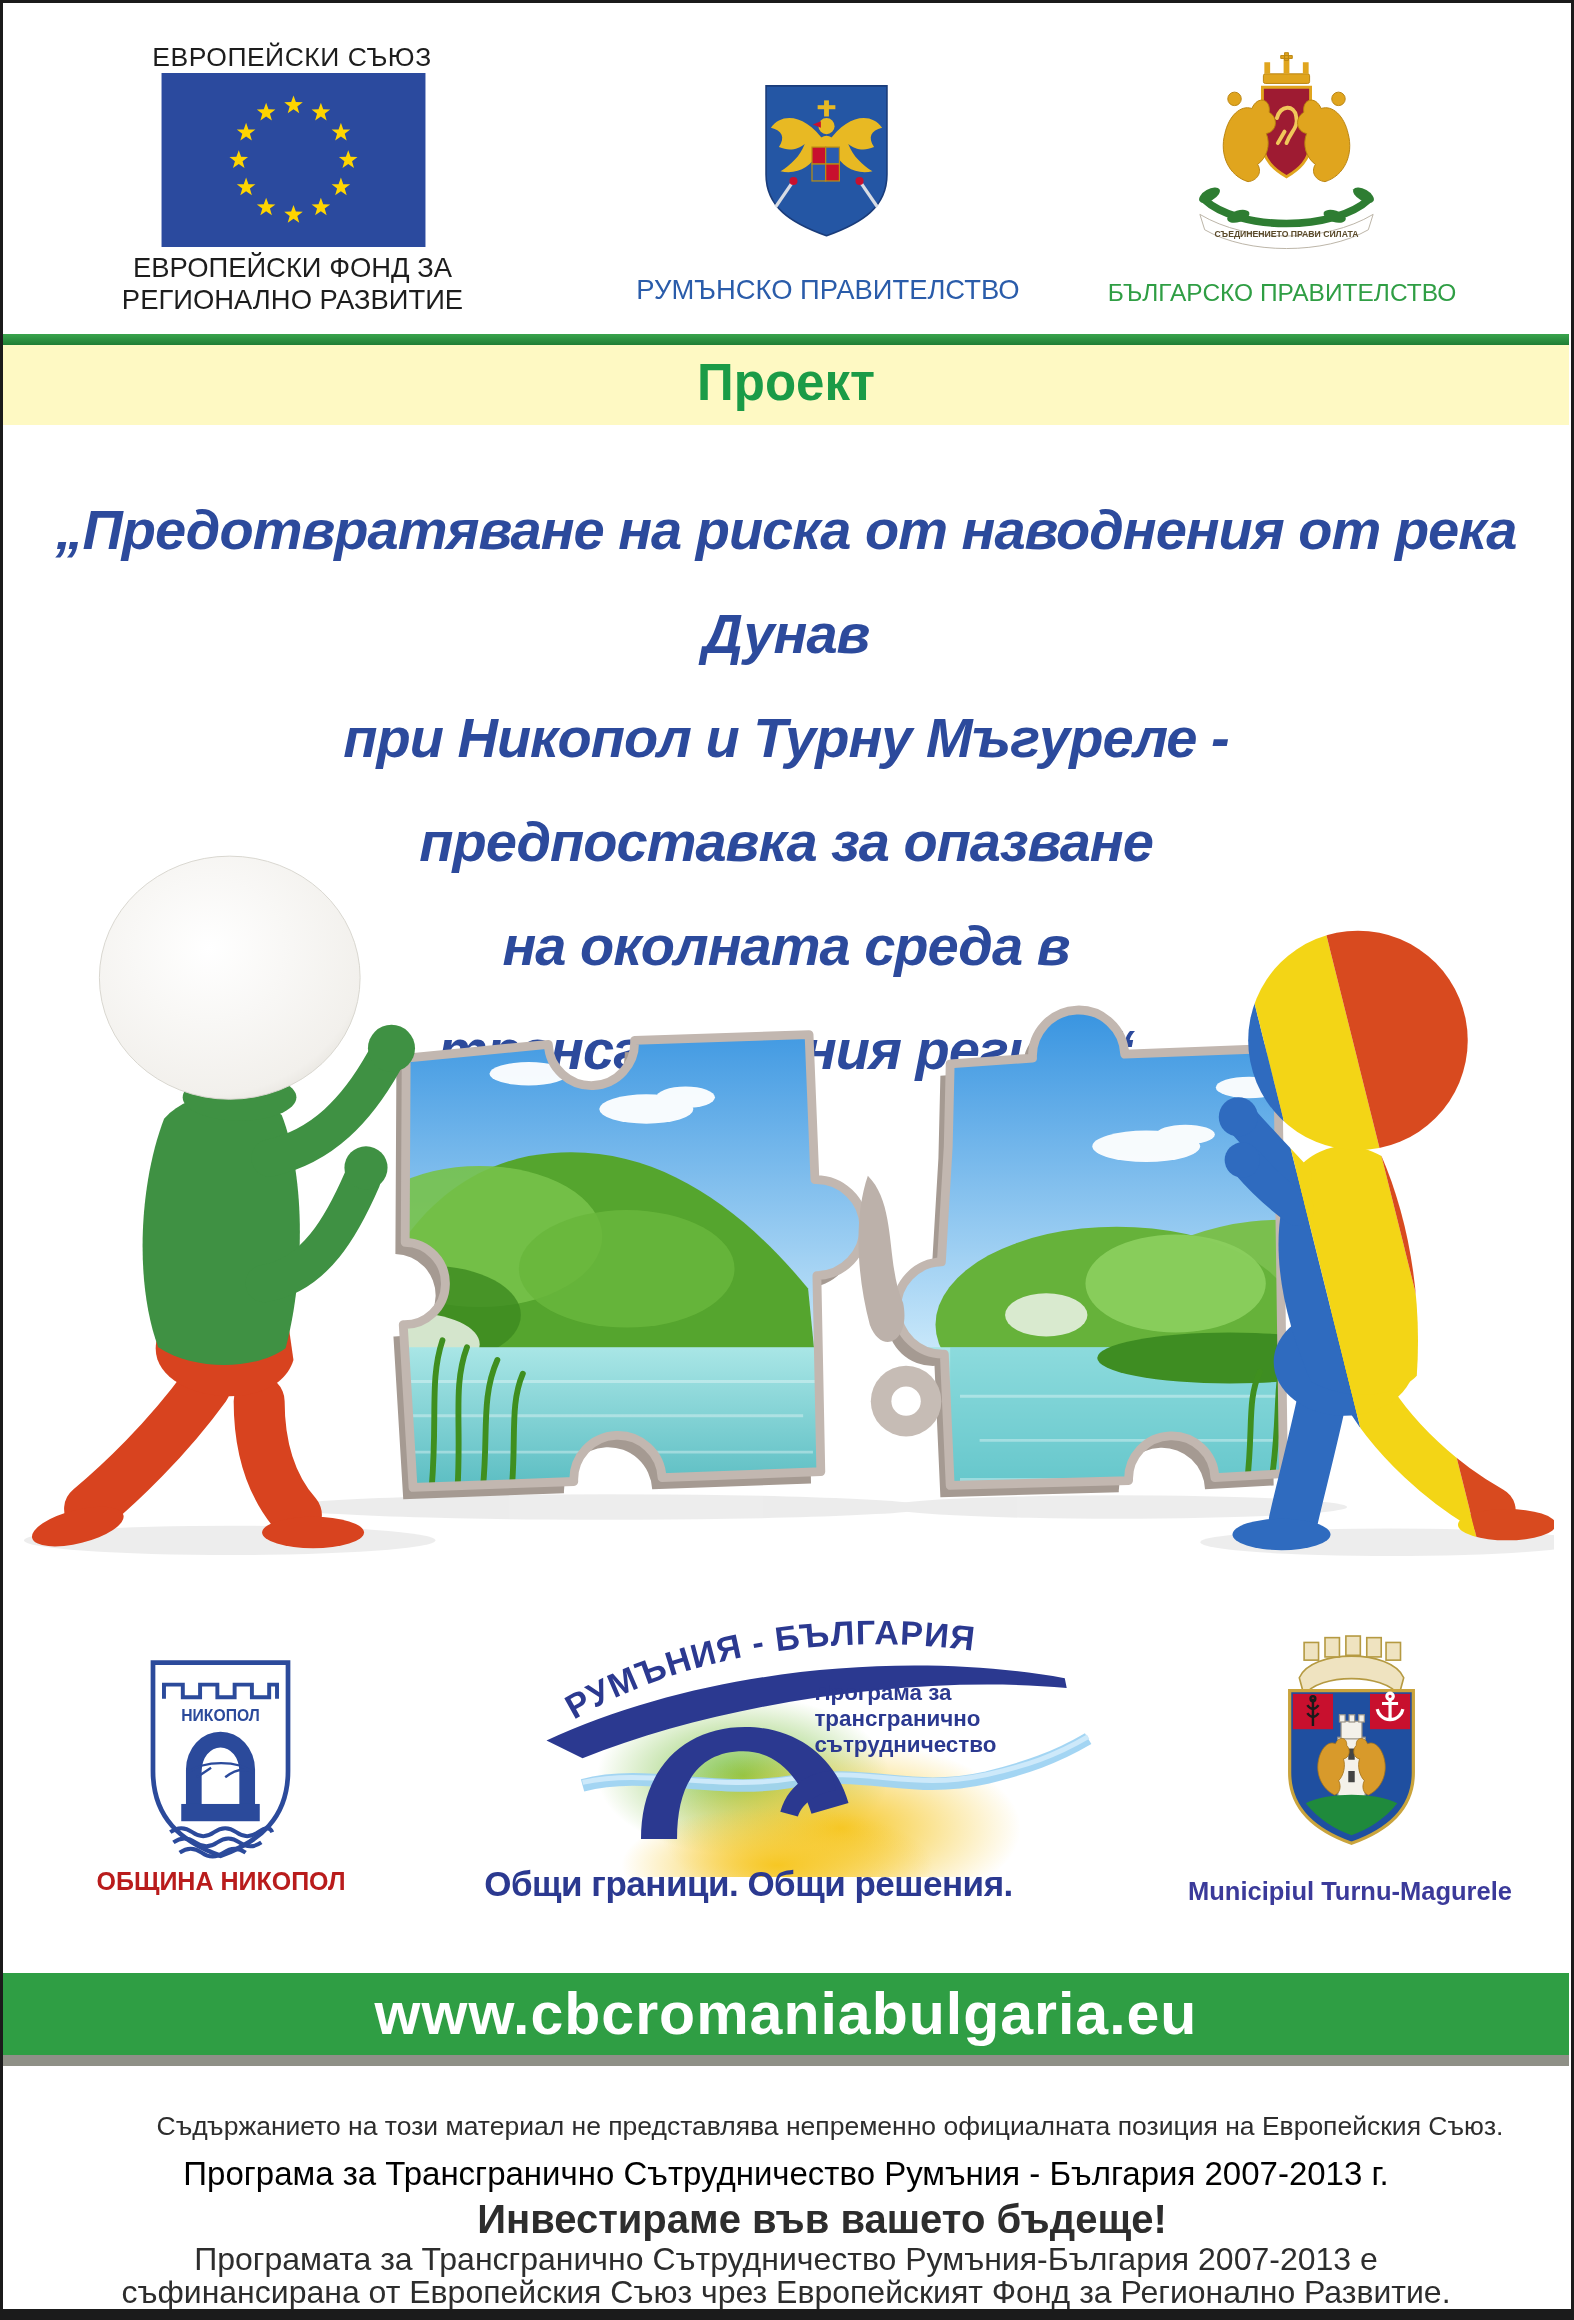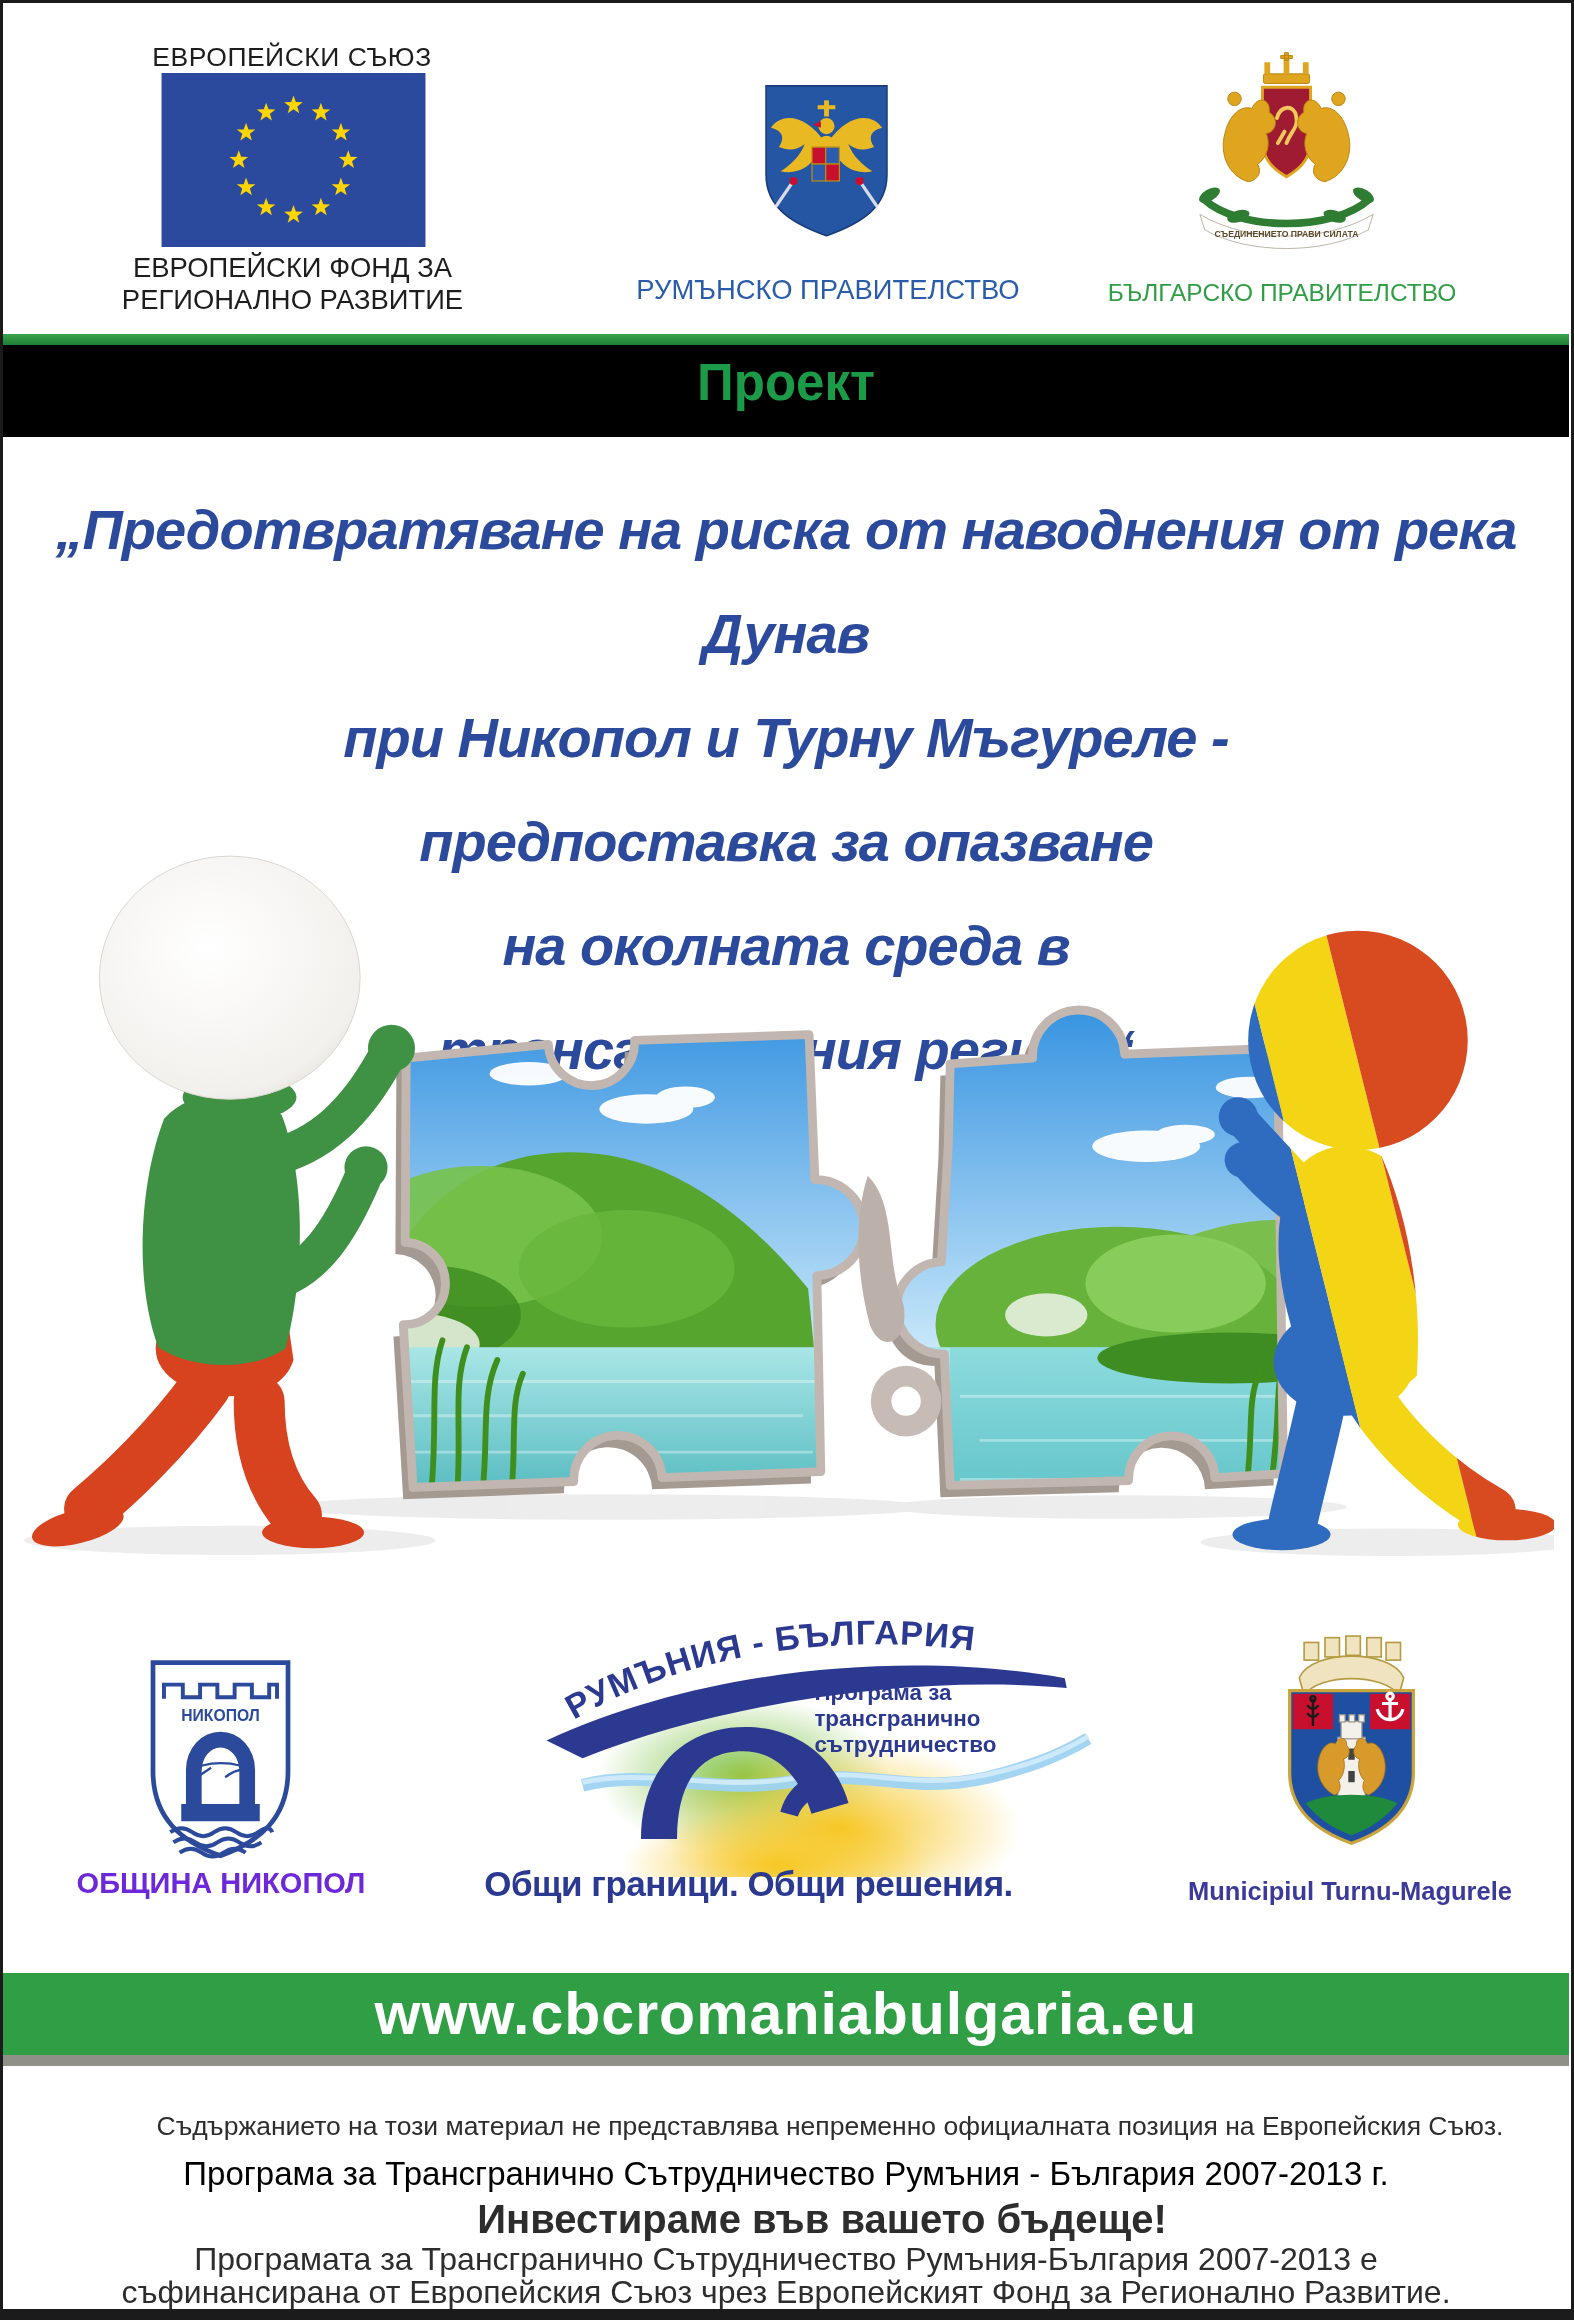--- a/index.html
+++ b/index.html
@@ -14,32 +14,32 @@
   
   .eu-title{left:93px;top:39px;width:392px;font-size:26.5px;letter-spacing:0.5px;color:#1d1d1d;}
   .eu-flag{left:158px;top:70px;}
   .eu-fund{left:74px;top:249px;width:431px;font-size:27.4px;line-height:32px;color:#1d1d1d;}
   .ro-crest{left:755px;top:59px;}
   .ro-label{left:629px;top:271px;width:392px;font-size:27.4px;color:#2a5caa;}
   .bg-crest{left:1168px;top:45px;}
   .bg-label{left:1083px;top:276px;width:392px;font-size:24.5px;color:#2f9e44;}
   
   .green-stripe{left:0;top:331px;width:1566px;height:10.8px;background:linear-gradient(#3aa44d,#1f7e35);}
-  .yellow-band{left:0;top:342px;width:1566px;height:92px;background:#000000;}
+  .yellow-band{left:0;top:342px;width:1566px;height:80px;background:#fef9c3;}
   .yellow-band .txt{width:100%;line-height:76px;font-size:51px;font-weight:700;color:#1b9b47;}
   
   .main-title{left:0;top:475px;width:1566px;font-style:italic;}
   .main-title div{
     font-size:56px;line-height:104px;font-weight:700;color:#2c4a9c;letter-spacing:-1px;
   }
   
   .illus{left:15.7px;top:849px;}
   
   .nik-svg{left:139px;top:1650px;}
-  .nik-label{left:59px;top:1864px;width:318px;font-size:29px;font-weight:700;color:#6d28d9;}
+  .nik-label{left:59px;top:1864px;width:318px;font-size:25px;font-weight:700;color:#b91c1c;}
   .prog-svg{left:487px;top:1609px;}
   .prog-slogan{left:412px;top:1861px;width:667px;font-size:35px;font-weight:700;color:#2b3990;letter-spacing:-0.5px;}
   .trn-svg{left:1272px;top:1625px;}
   .trn-label{left:1161px;top:1867px;width:372px;font-size:25.5px;font-weight:700;color:#3b3a9a;margin-top:7px;}
   
   .url-bar{left:0;top:1970px;width:1566px;height:82px;background:#2f9e44;}
   .url-bar .txt{width:100%;line-height:82px;font-size:59px;font-weight:700;color:#ffffff;letter-spacing:1px;}
   .gray-stripe{left:0;top:2052px;width:1566px;height:10.8px;background:#8f9087;}
   
   .f1{left:0;top:2107px;width:1566px;font-size:26.5px;line-height:33px;color:#2d2d2d;margin-left:44px;}

